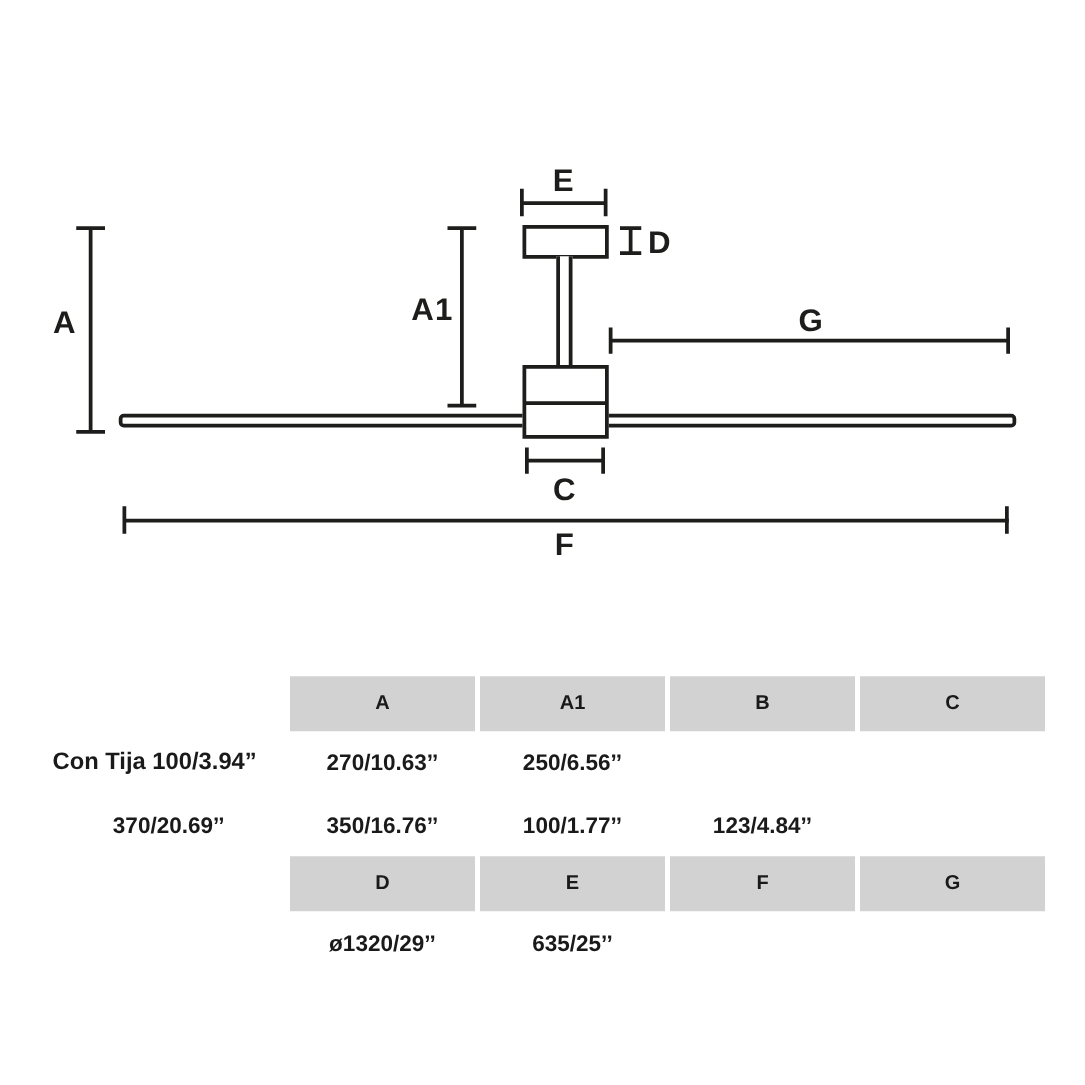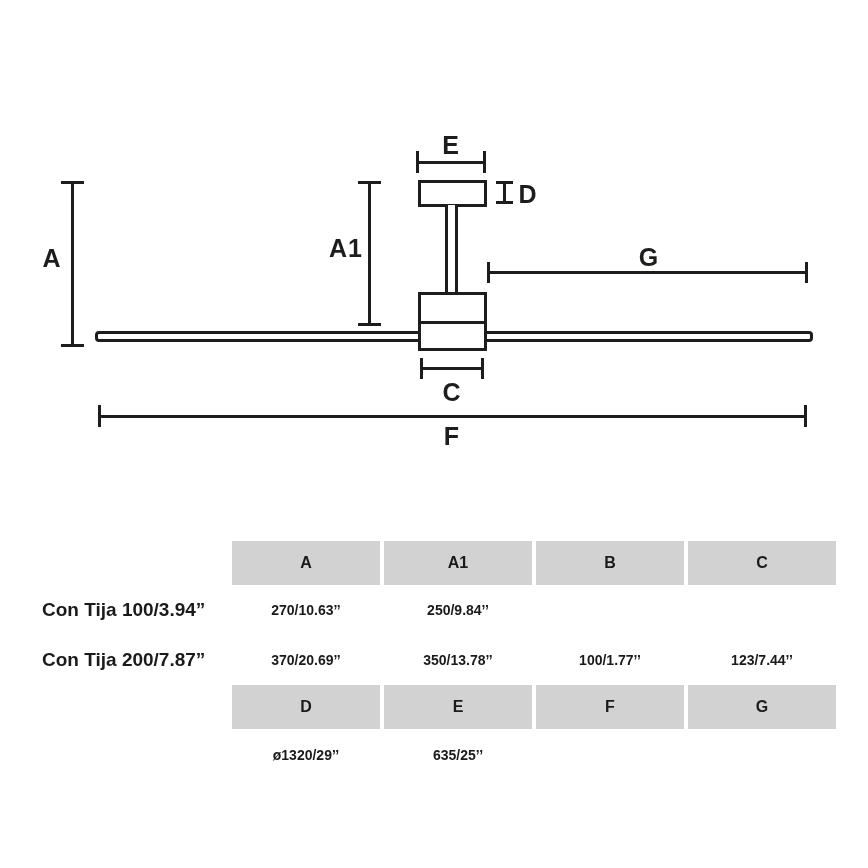--- a/index.html
+++ b/index.html
@@ -21,21 +21,21 @@
        border-left:3px solid #1d1d1b;border-right:3px solid #1d1d1b;}
   .motor-divider{position:absolute;left:-1px;right:-1px;height:3px;background:#1d1d1b;}
   
   .spec-table{position:absolute;left:42px;top:541px;width:800px;}
   .t-row{display:grid;grid-template-columns:186px 148px 148px 148px 148px;column-gap:4px;}
   .t-row.head{height:44px;}
   .t-row.data{height:50px;}
   .t-row.data-last{height:52px;}
   .t-cell,.t-label{display:flex;align-items:center;justify-content:center;box-sizing:border-box;}
   .t-label{justify-content:flex-start;font-size:19px;font-weight:700;white-space:nowrap;}
-  .t-cell{font-size:14px;font-weight:700;white-space:nowrap;}
+  .t-cell{font-size:18px;font-weight:700;white-space:nowrap;}
   .head .t-cell{background:#d2d2d2;font-size:16px;font-weight:700;}
 </style>
 </head>
 <body>
 
 <div class="drawing">
 
   <div class="vline" style="left:71px;top:183px;height:163px;"></div>
   <div class="hline" style="left:61px;top:181px;width:23px;"></div>
   <div class="hline" style="left:61px;top:344px;width:23px;"></div>
@@ -88,31 +88,30 @@
     <div class="t-label"></div>
     <div class="t-cell">A</div>
     <div class="t-cell">A1</div>
     <div class="t-cell">B</div>
     <div class="t-cell">C</div>
   </div>
 
   <div class="t-row data">
     <div class="t-label">Con Tija 100/3.94”</div>
     <div class="t-cell">270/10.63’’</div>
-    <div class="t-cell">250/9.84’’</div>
+    <div class="t-cell">250/6.56’’</div>
     <div class="t-cell"></div>
     <div class="t-cell"></div>
   </div>
 
   <div class="t-row data">
-    <div class="t-label">Con Tija 200/7.87”</div>
     <div class="t-cell">370/20.69’’</div>
-    <div class="t-cell">350/13.78’’</div>
+    <div class="t-cell">350/16.76’’</div>
     <div class="t-cell">100/1.77’’</div>
-    <div class="t-cell">123/7.44’’</div>
+    <div class="t-cell">123/4.84’’</div>
   </div>
 
   <div class="t-row head">
     <div class="t-label"></div>
     <div class="t-cell">D</div>
     <div class="t-cell">E</div>
     <div class="t-cell">F</div>
     <div class="t-cell">G</div>
   </div>
 

